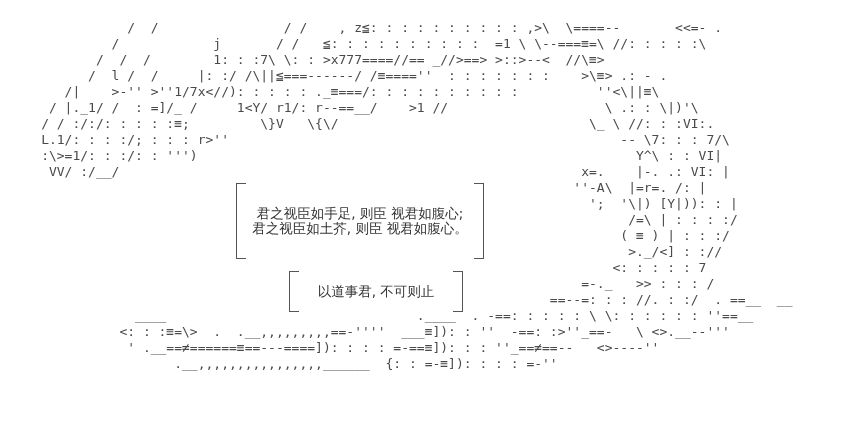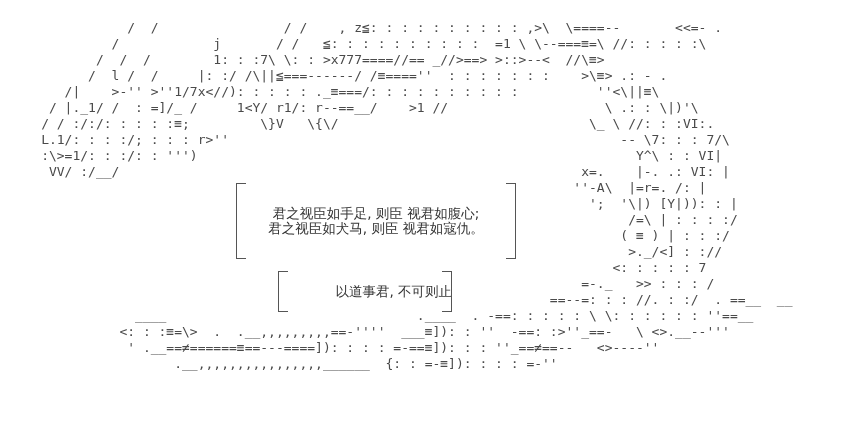--- a/index.html
+++ b/index.html
@@ -33,22 +33,22 @@
     justify-content: center;
     align-items: center;
     color: #333333;
     font-family: "DejaVu Sans", "Liberation Sans", sans-serif;
   }
   .quote-box .qline {
     font-size: 13.5px;
     line-height: 15.5px;
     white-space: nowrap;
   }
-  .quote-box.main  { left: 236px; top: 183px; width: 280px; height: 76px; align-items: center; }
-  .quote-box.small { left: 278px; top: 271px; width: 174px; height: 41px; align-items: flex-end; }
+  .quote-box.main  { left: 236px; top: 183px; width: 248px; height: 76px; align-items: center; }
+  .quote-box.small { left: 289px; top: 271px; width: 174px; height: 41px; }
   .bracket {
     position: absolute;
     top: 0; bottom: 0;
     width: 9px;
   }
   .bracket.l { left: 0;  border-left: 1.5px solid #555555; }
   .bracket.r { right: 0; border-right: 1.5px solid #555555; }
   .bracket.l::before, .bracket.r::before {
     content: ""; position: absolute; top: 0; left: 0; right: 0;
     border-top: 1.5px solid #555555;
@@ -83,21 +83,21 @@
                                                                       ==--=: : : //. : :/  . ==__  __
                  ____                                .____  . -==: : : : : \ \: : : : : : ''==__
                &lt;: : :≡=\&gt;  .  .__,,,,,,,,,==-''''  ___≡]): : ''  -==: :&gt;''_==-   \ &lt;&gt;.__--'''
                 ' .__==≠======≡==---====]): : : : =-==≡]): : : ''_==≠==--   &lt;&gt;----''
                       .__,,,,,,,,,,,,,,,,______  {: : =-≡]): : : : =-''</pre>
 
   <div class="quote-box main">
     <span class="bracket l"></span>
     <span class="bracket r"></span>
     <div class="qline">君之视臣如手足, 则臣 视君如腹心;</div>
-    <div class="qline">君之视臣如犬马, 则臣 视君如寇仇。</div>
+    <div class="qline">君之视臣如土芥, 则臣 视君如腹心。</div>
   </div>
 
   <div class="quote-box small">
     <span class="bracket l"></span>
     <span class="bracket r"></span>
     <div class="qline">以道事君, 不可则止</div>
   </div>
 
 </div>
 

